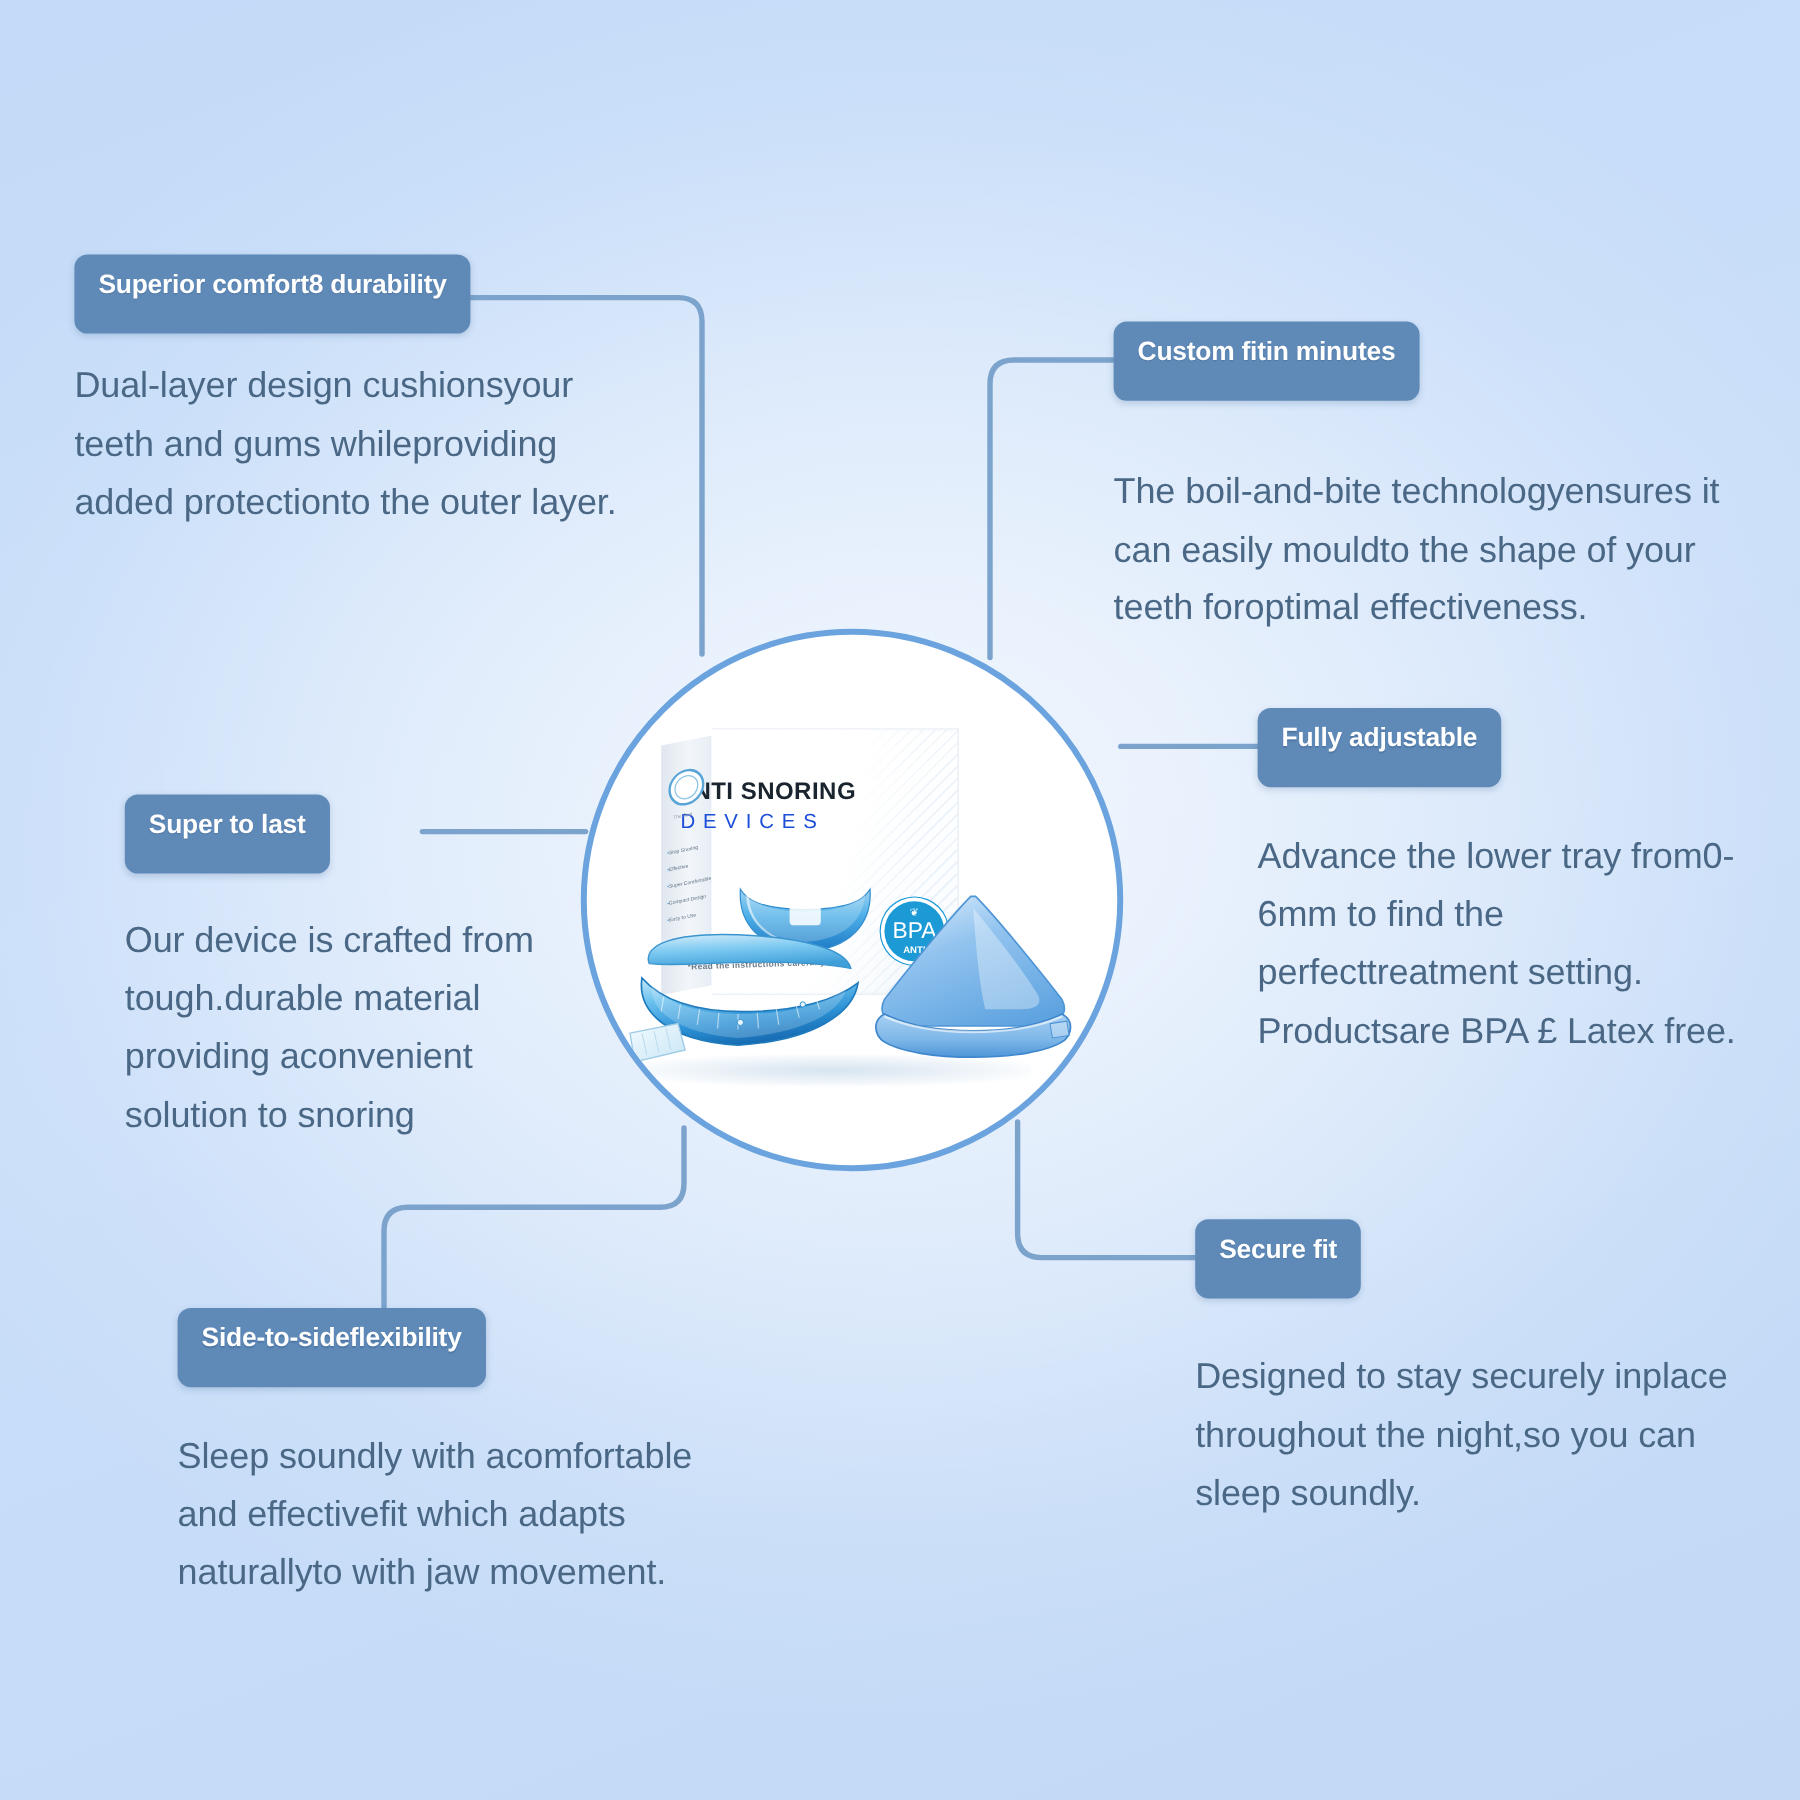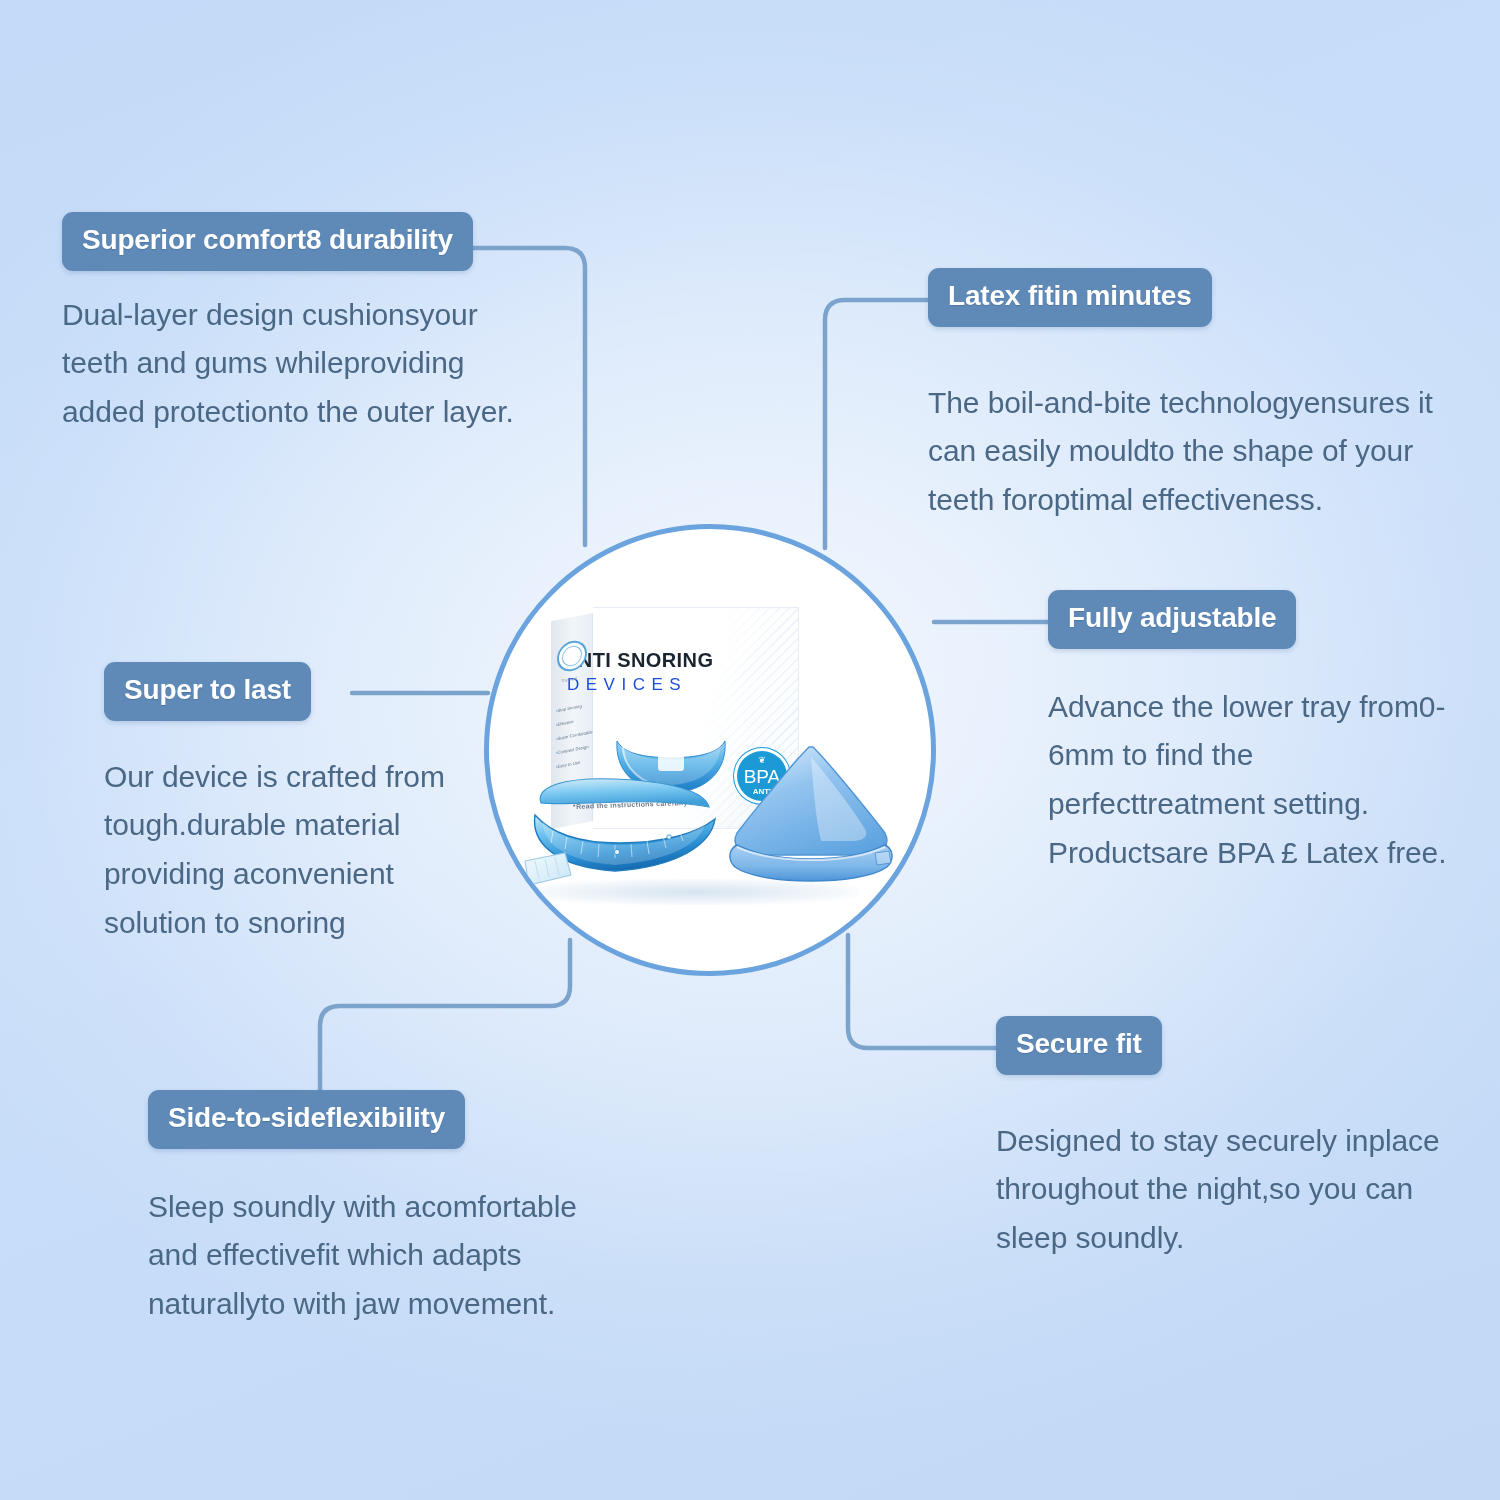--- a/index.html
+++ b/index.html
@@ -35,22 +35,22 @@
   }
 
   
   .feature { position: absolute; }
 
   .badge {
     display: inline-block;
     background: #5f8ab8;
     color: #ffffff;
     border-radius: 11px;
-    padding: 11px 20px 13px 20px;
-    font-size: 28px;
+    padding: 11px 20px 28px 20px;
+    font-size: 22px;
     font-weight: bold;
     line-height: 1.24;
     letter-spacing: -0.2px;
     box-shadow: 0 2px 5px rgba(60,100,150,0.22);
     text-shadow: 0 1px 1px rgba(40,70,110,0.28);
   }
 
   .desc {
     margin-top: 20px;
     color: #4a6885;
@@ -393,21 +393,21 @@
 
     </div>
   </div>
 
   <div class="feature" id="feat-superior-comfort">
     <div class="badge">Superior comfort8 durability</div>
     <div class="desc">Dual-layer design cushionsyour teeth and gums whileproviding added protectionto the outer layer.</div>
   </div>
 
   <div class="feature" id="feat-custom-fit">
-    <div class="badge">Latex fitin minutes</div>
+    <div class="badge">Custom fitin minutes</div>
     <div class="desc">The boil-and-bite technologyensures it can easily mouldto the shape of your teeth foroptimal effectiveness.</div>
   </div>
 
   <div class="feature" id="feat-fully-adjustable">
     <div class="badge">Fully adjustable</div>
     <div class="desc">Advance the lower tray from0-6mm to find the perfecttreatment setting. Productsare BPA £ Latex free.</div>
   </div>
 
   <div class="feature" id="feat-built-to-last">
     <div class="badge">Super to last</div>

